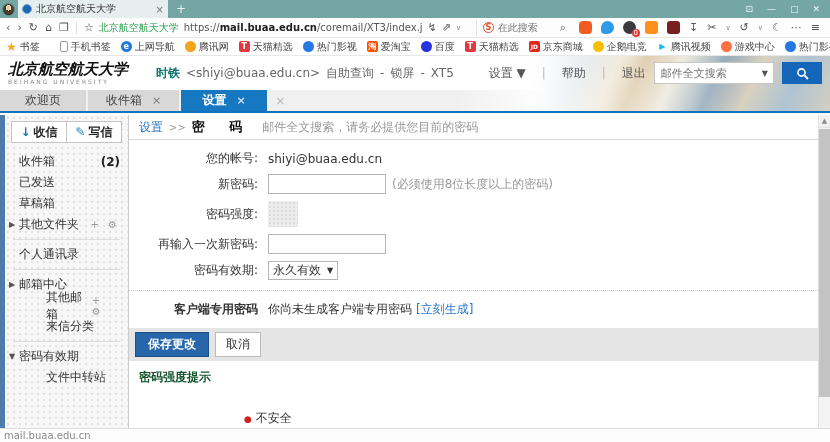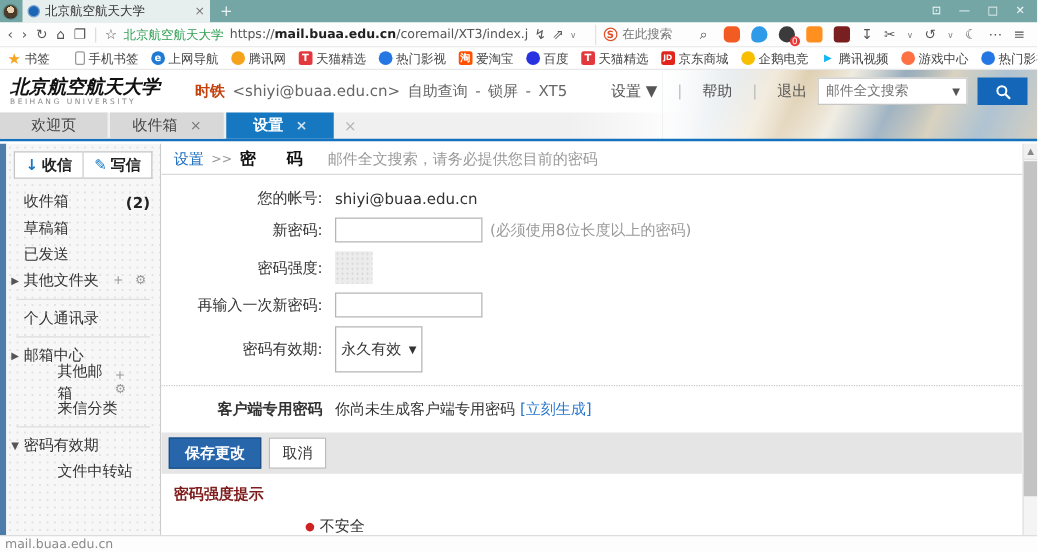--- a/index.html
+++ b/index.html
@@ -43,21 +43,21 @@
 
   
   .photo { position:absolute; top:56px; right:0; width:300px; height:56px;
     background:linear-gradient(115deg,#cfd8de 0%,#9db4c4 16%,#dcc9a4 28%,#c2a36b 36%,#e8e2d2 47%,#8fa6b8 60%,#d9d2c0 72%,#afc3d2 85%,#d4cfc2 100%); }
   .photo::before { content:""; position:absolute; inset:0; background:linear-gradient(to right,#fff 0%,rgba(255,255,255,.55) 35%,rgba(255,255,255,0) 70%); }
   .mailheader { position:absolute; top:56px; left:0; width:830px; height:34px; display:flex; align-items:center; padding:0 8px; }
   .logo { display:flex; flex-direction:column; line-height:1; margin-right:28px; }
   .logo-cn { font-family:"DejaVu Serif","Liberation Serif",serif; font-weight:bold; font-style:italic; font-size:15px; color:#111; white-space:nowrap; }
   .logo-en { font-size:6px; letter-spacing:2px; color:#888; margin-top:2px; }
   .userline { display:flex; align-items:center; gap:6px; font-size:12px; color:#666; white-space:nowrap; }
-  .username { font-weight:bold; color:#c2410c; }
+  .username { font-weight:bold; color:#0f766e; }
   .hdr-right { margin-left:auto; display:flex; align-items:center; gap:8px; position:relative; z-index:2; }
   .hdr-links { display:flex; align-items:center; gap:16px; color:#555; font-size:12px; }
   .hdr-links .sep { color:#bbb; }
   .mailsearch { display:flex; align-items:center; background:#fff; border:1px solid #c6c6c6; height:22px; }
   .mailsearch input { border:none; outline:none; width:102px; font-size:11px; padding:0 6px; color:#999; background:transparent; }
   .mailsearch .dd { color:#555; font-size:8px; padding:0 5px; border:none; }
   .searchbtn { width:40px; height:22px; background:#1467b8; display:flex; align-items:center; justify-content:center; }
 
   
   .mailtabs { position:absolute; top:90px; left:0; width:830px; height:23px; border-bottom:2px solid #1471bd; display:flex; align-items:flex-end;
@@ -90,32 +90,32 @@
   .bc-page { font-weight:bold; font-size:13px; color:#111; letter-spacing:10px; }
   .bc-hint { color:#999; margin-left:4px; }
 
   .form { padding-top:10px; }
   .frow { display:flex; align-items:center; margin-bottom:7px; }
   .flabel { width:139px; text-align:right; padding-right:10px; color:#333; flex:none; }
   .flabel.bold { font-weight:bold; }
   .pw-input { width:118px; height:20px; border:1px solid #b5b5b5; outline:none; padding:0 4px; font-size:12px; }
   .fhint { color:#999; margin-left:6px; }
   .strengthbox { width:30px; height:26px; background:#ececec; background-image:radial-gradient(#dcdcdc 1px, transparent 1px); background-size:4px 4px; }
-  .fselect { height:37px; border:1px solid #b5b5b5; background:#fff; display:flex; align-items:center; gap:6px; padding:0 4px; font-size:12px; }
+  .fselect { height:19px; border:1px solid #b5b5b5; background:#fff; display:flex; align-items:center; gap:6px; padding:0 4px; font-size:12px; }
   .fselect .dd { font-size:8px; color:#333; }
   .dotted-sep { border-top:1px dotted #c9c9c9; margin:10px 0 10px 0; }
   .client-status { color:#333; }
   .client-link { color:#2577cd; margin-left:4px; }
 
   .btnbar { background:#e5e5e5; padding:4px 6px; display:flex; gap:6px; margin-top:10px; }
   .btn-save { background:#2766ab; color:#fff; font-weight:bold; border:1px solid #1d4f86; padding:3px 12px; font-size:12px; }
   .btn-cancel { background:#fff; color:#333; border:1px solid #bbb; padding:3px 10px; font-size:12px; }
 
   .tips { padding:8px 10px 0 10px; }
-  .tips-title { font-weight:bold; color:#7f1d1d; margin-bottom:9px; }
+  .tips-title { font-weight:bold; color:#14532d; margin-bottom:24px; }
   .tip-line { display:flex; align-items:center; gap:4px; margin-left:105px; color:#333; }
   .tip-dot { color:#cc2222; font-size:9px; }
 
   
   .scrollbar { width:12px; background:#f4f4f4; border-left:1px solid #e0e0e0; display:flex; flex-direction:column; }
   .sb-up { height:13px; background:#f0f0f0; color:#888; font-size:7px; text-align:center; line-height:13px; border-bottom:1px solid #e2e2e2; }
   .sb-thumb { margin-top:1px; height:268px; background:#c3c3c3; }
 
   
   .statusbar { position:absolute; bottom:0; left:0; width:830px; height:14px; background:#fdfdfd; border-top:1px solid #ddd; color:#8a8a8a; font-size:10px; line-height:13px; padding-left:4px; }
@@ -305,24 +305,24 @@
         <div class="sd-btn">
             <span class="bi">✎</span>
             <span>写信</span>
           </div>
       </div>
       <div class="sd-item">
           <span>收件箱</span>
           <span class="count">(2)</span>
         </div>
       <div class="sd-item">
+          <span>已发送</span>
+        </div>
+      <div class="sd-item">
           <span>草稿箱</span>
-        </div>
-      <div class="sd-item">
-          <span>已发送</span>
         </div>
       <div class="sd-item">
           <span class="arrow">▶</span>
           <span>其他文件夹</span>
           <span class="acts">+ ⚙</span>
         </div>
       <div class="sd-sep"></div>
       <div class="sd-item">
           <span>个人通讯录</span>
         </div>

